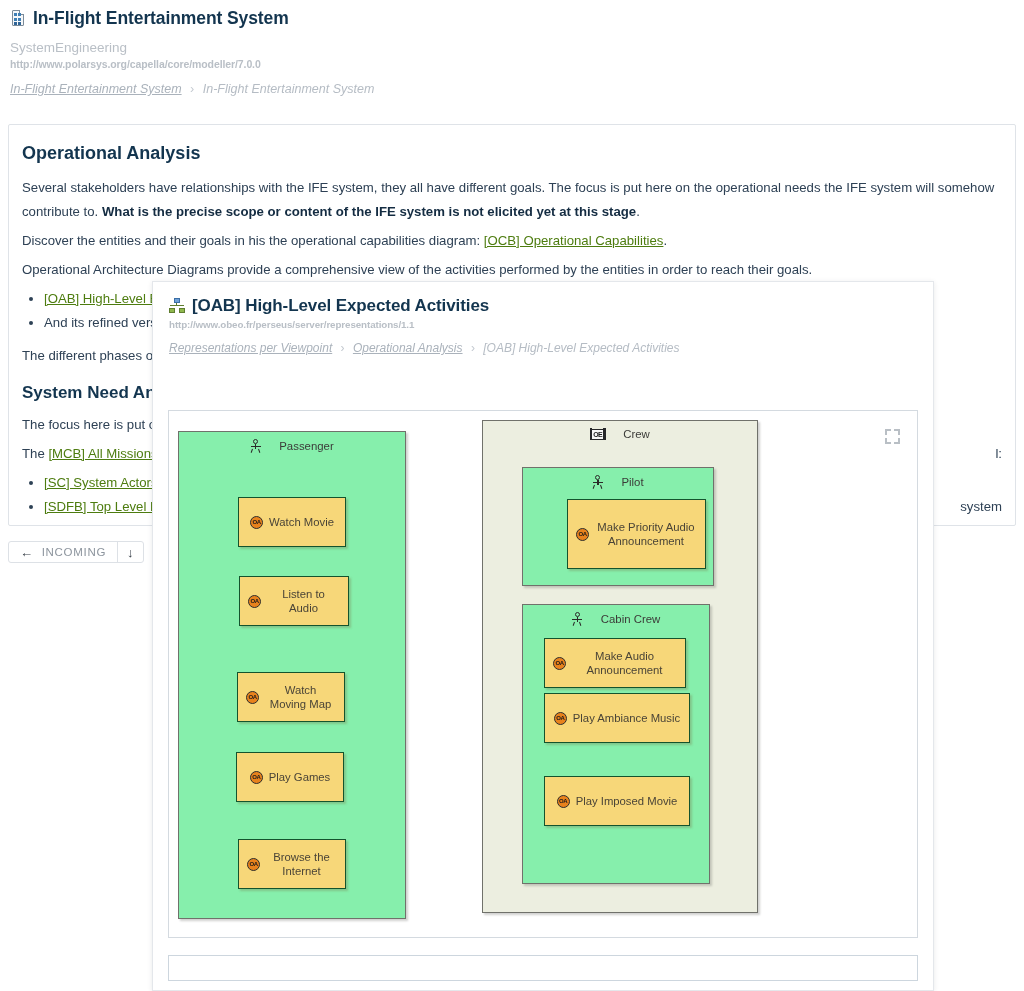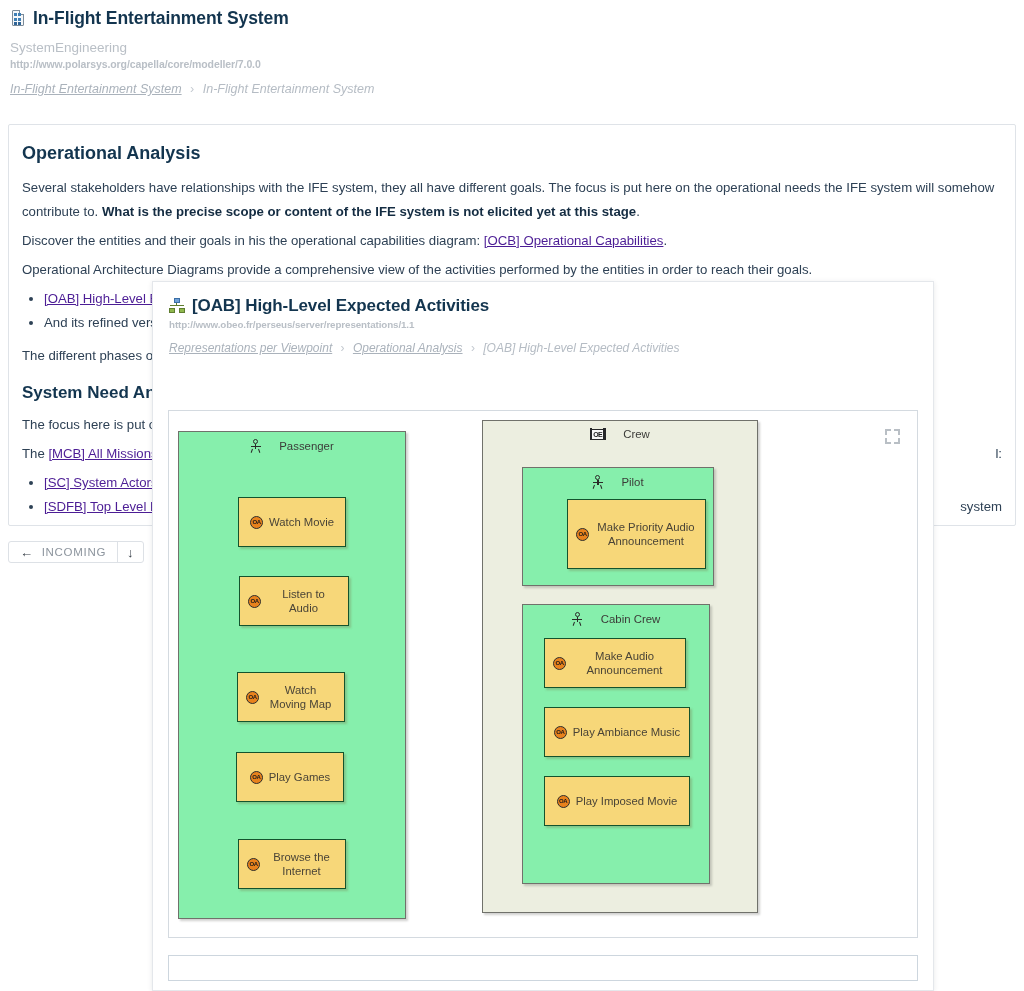--- a/index.html
+++ b/index.html
@@ -70,21 +70,21 @@
     margin: 16px 0 10px 0; font-size: 17px; font-weight: bold; color:#13354f;
   }
   #content-card p {
     margin: 0 0 6px 0; font-size: 13.2px; line-height: 23px; color:#2e4155;
   }
   #content-card p.loose { line-height: 23.5px; }
   #content-card ul { margin: 4px 0 10px 0; padding-left: 22px; }
   #content-card li {
     font-size: 13.2px; line-height: 23px; color:#2e4155; margin-bottom: 1px;
   }
-  #content-card a { color: #4c1d95; text-decoration: underline; }
+  #content-card a { color: #4d7c0f; text-decoration: underline; }
   #content-card b, #content-card strong { font-weight: bold; color:#142c42; }
 
   
   #incoming-bar {
     position: absolute; left: 8px; top: 541px;
     display: flex; border: 1px solid #dde1e6; border-radius: 3px;
     background: #fff; height: 22px; overflow:hidden;
   }
   #incoming-bar .seg {
     display:flex; align-items:center; gap:8px;
@@ -393,21 +393,21 @@
             <span class="legR"></span>
         </span>
         <span>Cabin Crew</span>
       </div>
       <div class="activity" style="left:21px; top:33px; width:142px; height:50px;">
         <span class="oa-icon">
             <em>OA</em>
           </span>
         <span class="label">Make Audio Announcement</span>
       </div>
-      <div class="activity" style="left:21px; top:102px; width:146px; height:50px;">
+      <div class="activity" style="left:21px; top:88px; width:146px; height:50px;">
         <span class="oa-icon">
             <em>OA</em>
           </span>
         <span class="label">Play Ambiance Music</span>
       </div>
       <div class="activity" style="left:21px; top:171px; width:146px; height:50px;">
         <span class="oa-icon">
             <em>OA</em>
           </span>
         <span class="label">Play Imposed Movie</span>

